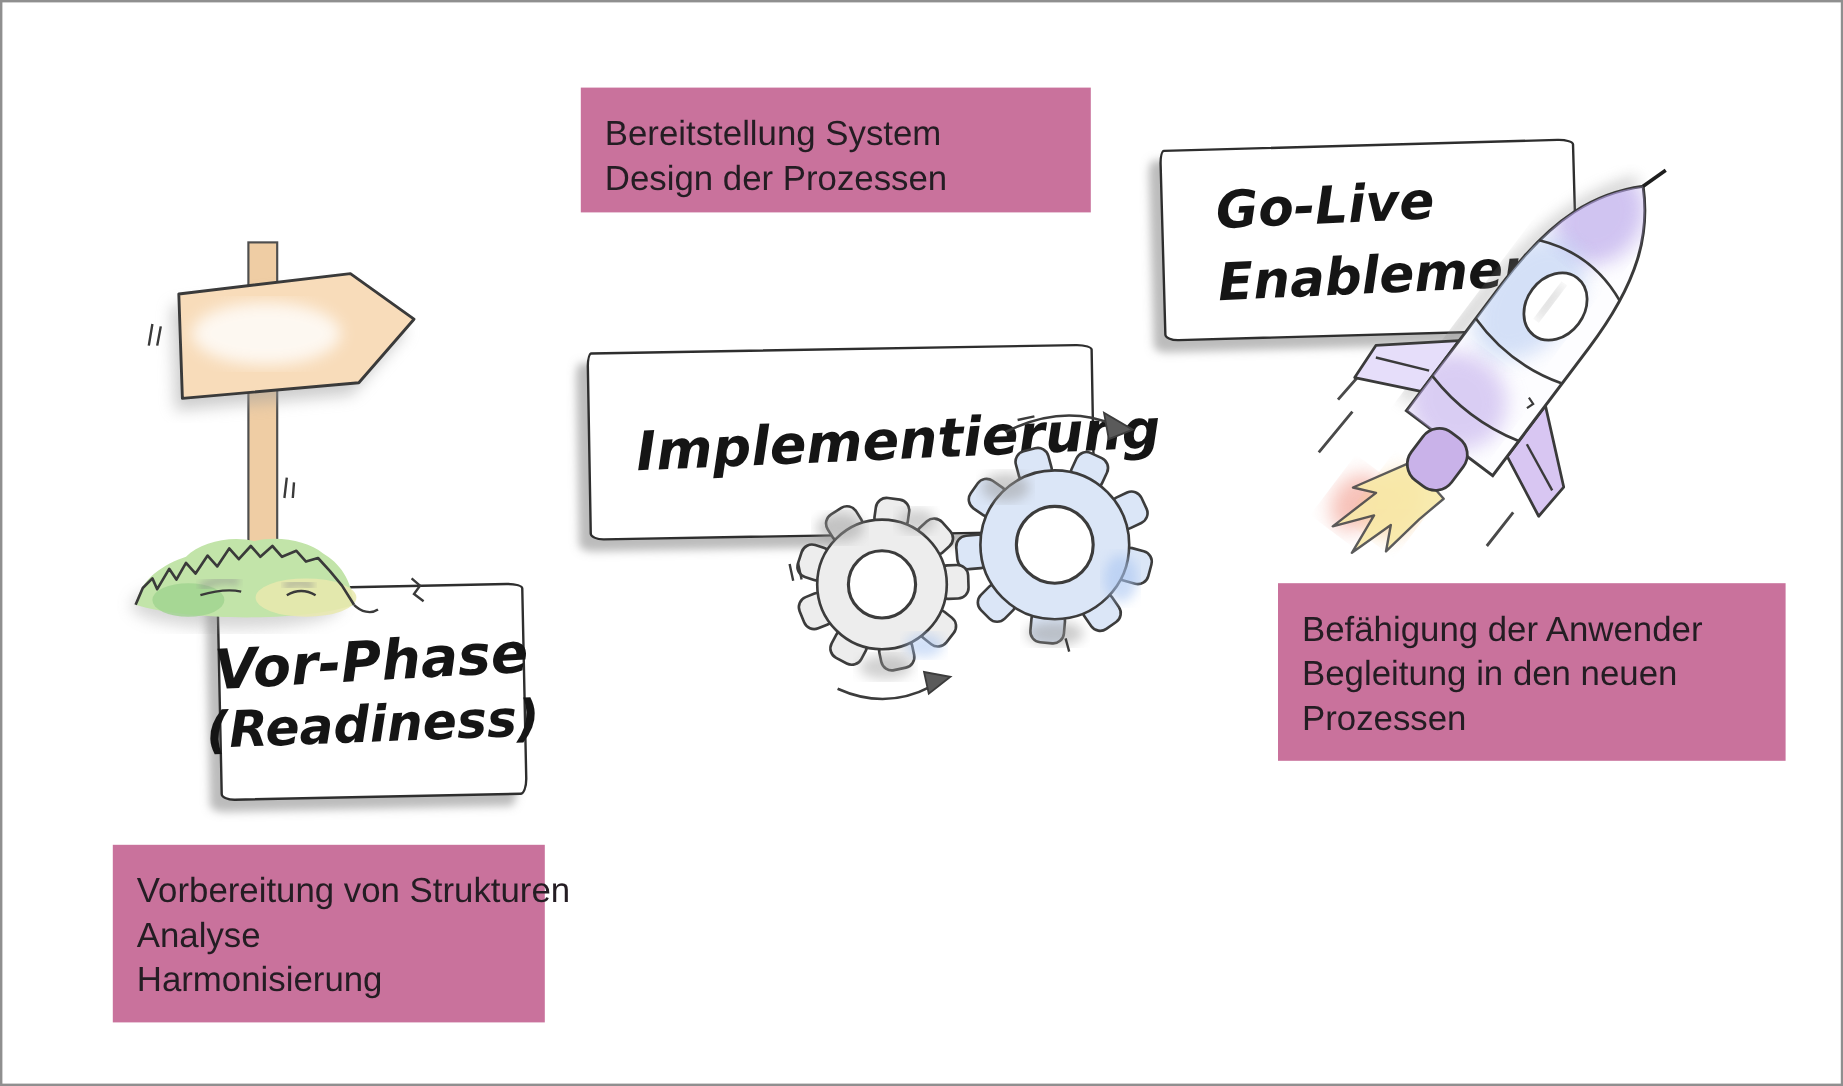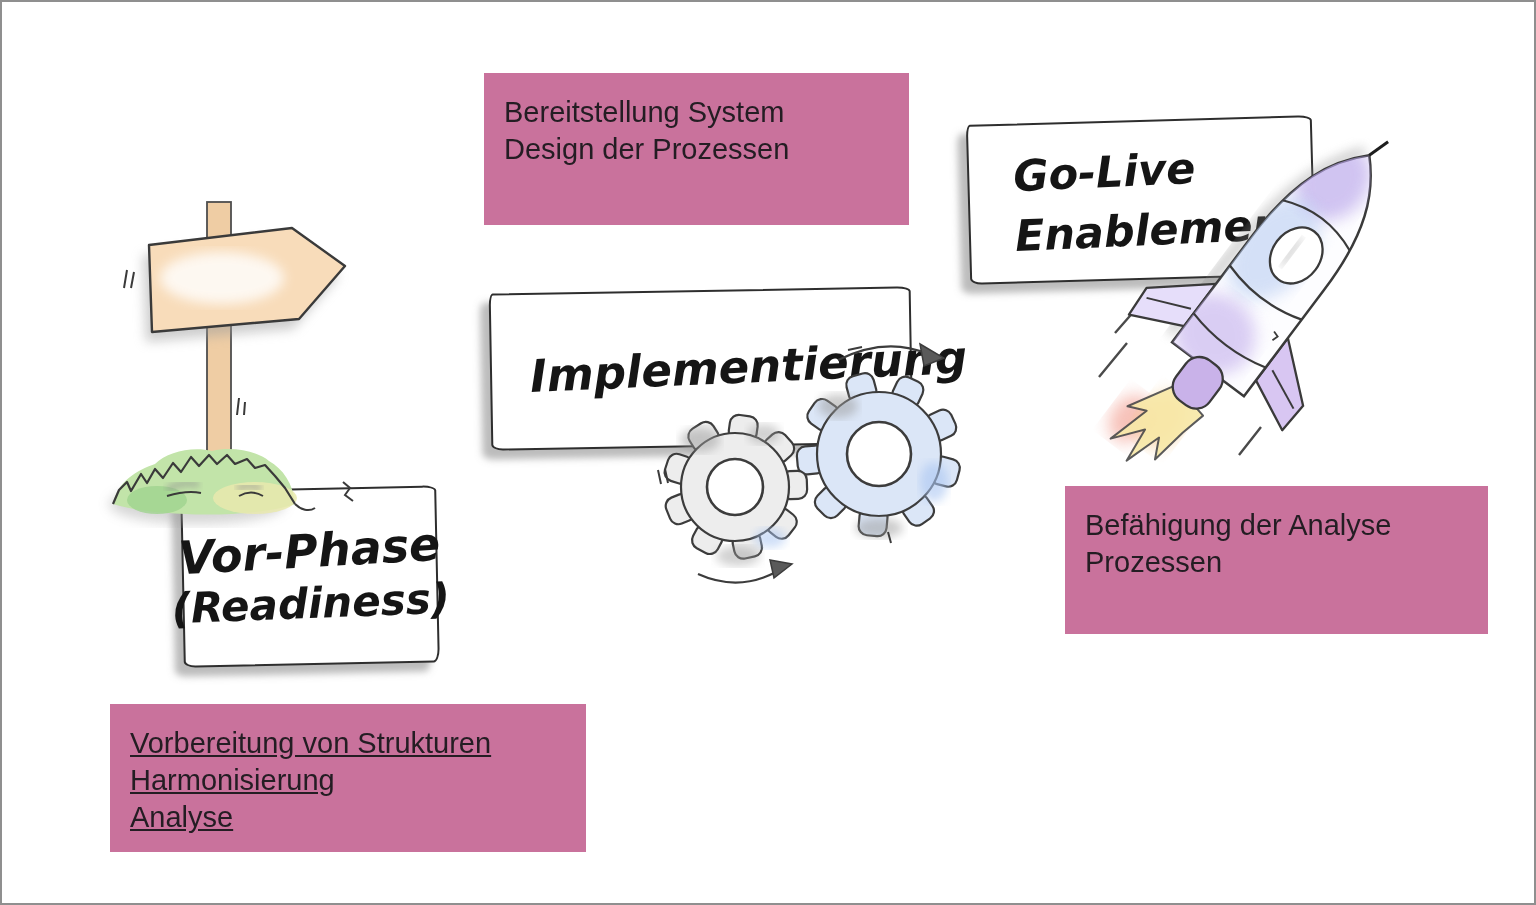--- a/index.html
+++ b/index.html
@@ -53,33 +53,34 @@
   #box-impl{left:488px;top:288px;width:422px;height:157px;transform:rotate(-1deg);padding-left:38px;}
   #box-impl .l1{font-size:45px;transform:rotate(-1.5deg);}
   #box-golive{left:966px;top:118px;width:346px;height:160px;transform:rotate(-1.6deg);padding-left:44px;}
   #box-golive .l1,#box-golive .l2{font-size:43px;line-height:60px;transform:rotate(-1deg);}
 </style>
 </head>
 <body>
 
 <div class="canvas">
 
-  <div class="pink-box" style="left:482px;top:71px;width:425px;height:152px;">
+  <div class="pink-box" style="left:482px;top:71px;width:425px;height:104px;">
     <div class="pink-line">Bereitstellung System</div>
     <div class="pink-line">Design der Prozessen</div>
   </div>
 
-  <div class="pink-box" style="left:108px;top:702px;width:476px;height:148px;text-decoration:underline;">
+  <div class="pink-box" style="left:92px;top:702px;width:360px;height:148px;">
     <div class="pink-line">Vorbereitung von Strukturen</div>
+    <div class="pink-line">Analyse</div>
     <div class="pink-line">Harmonisierung</div>
-    <div class="pink-line">Analyse</div>
   </div>
 
   <div class="pink-box" style="left:1063px;top:484px;width:423px;height:148px;">
-    <div class="pink-line">Befähigung der Analyse</div>
+    <div class="pink-line">Befähigung der Anwender</div>
+    <div class="pink-line">Begleitung in den neuen</div>
     <div class="pink-line">Prozessen</div>
   </div>
 
   <div class="sketch-box" id="box-vorphase">
     <div class="hand l1">Vor-Phase</div>
     <div class="hand l2">(Readiness)</div>
   </div>
 
   <div class="sketch-box" id="box-impl">
     <div class="hand l1">Implementierung</div>

